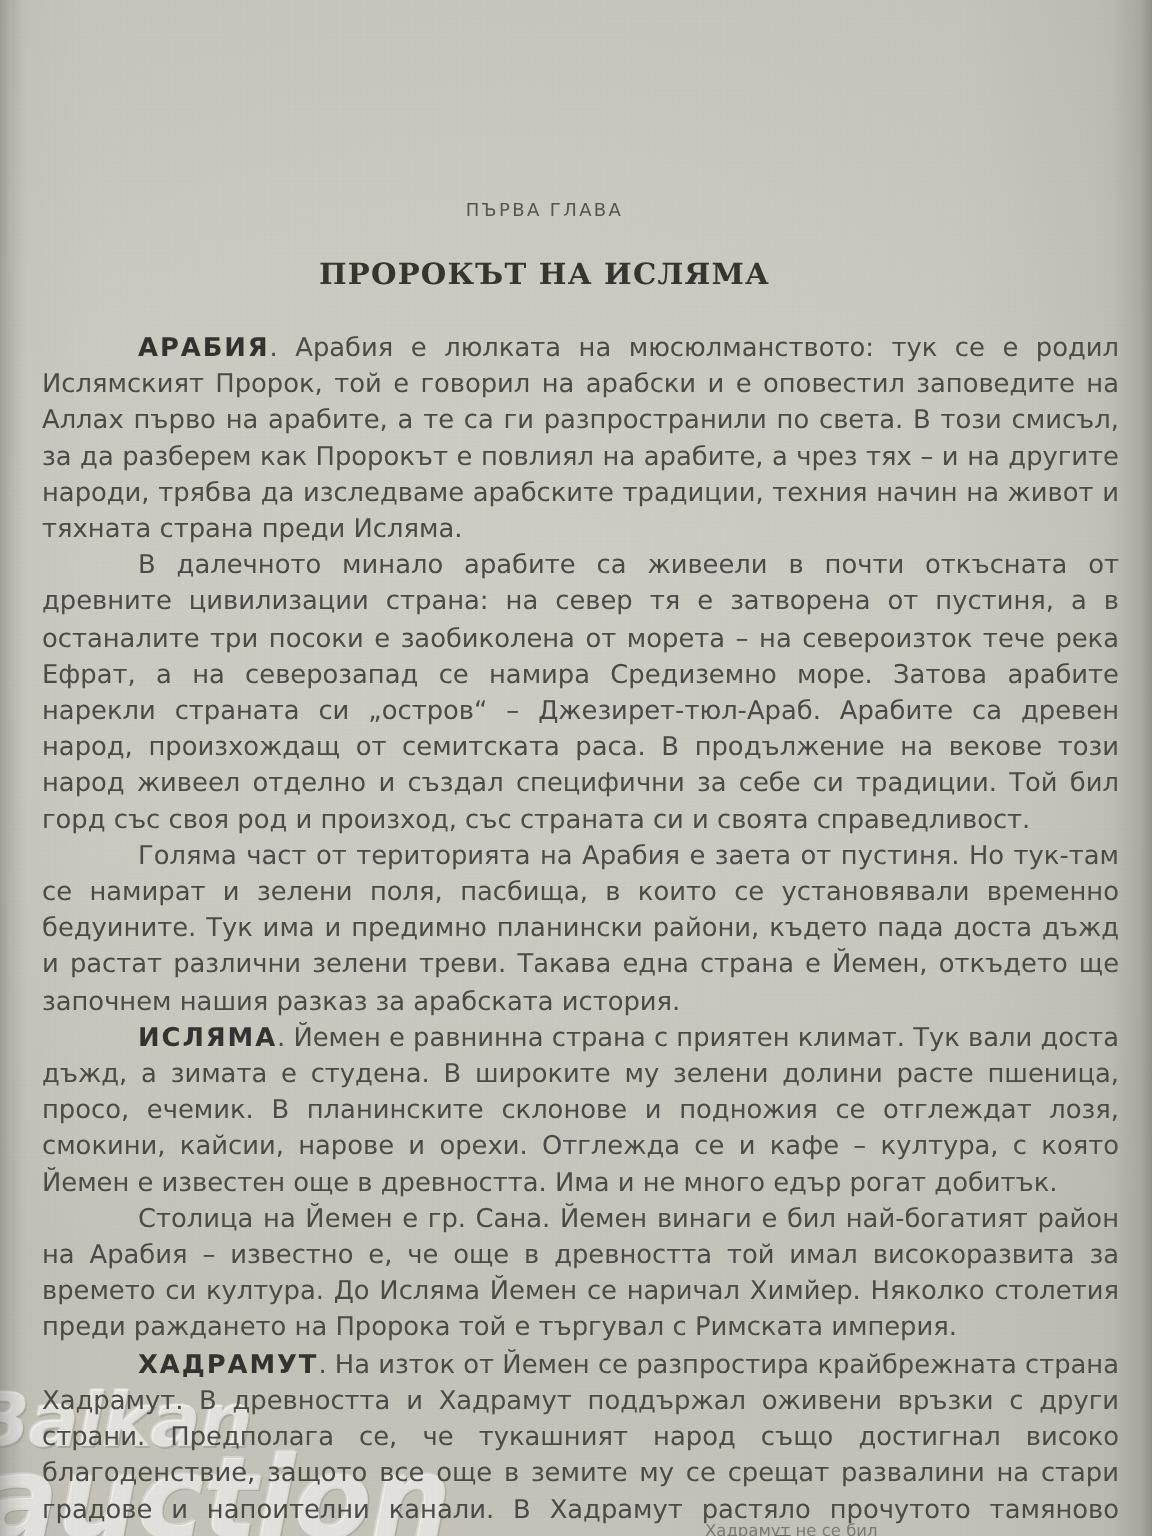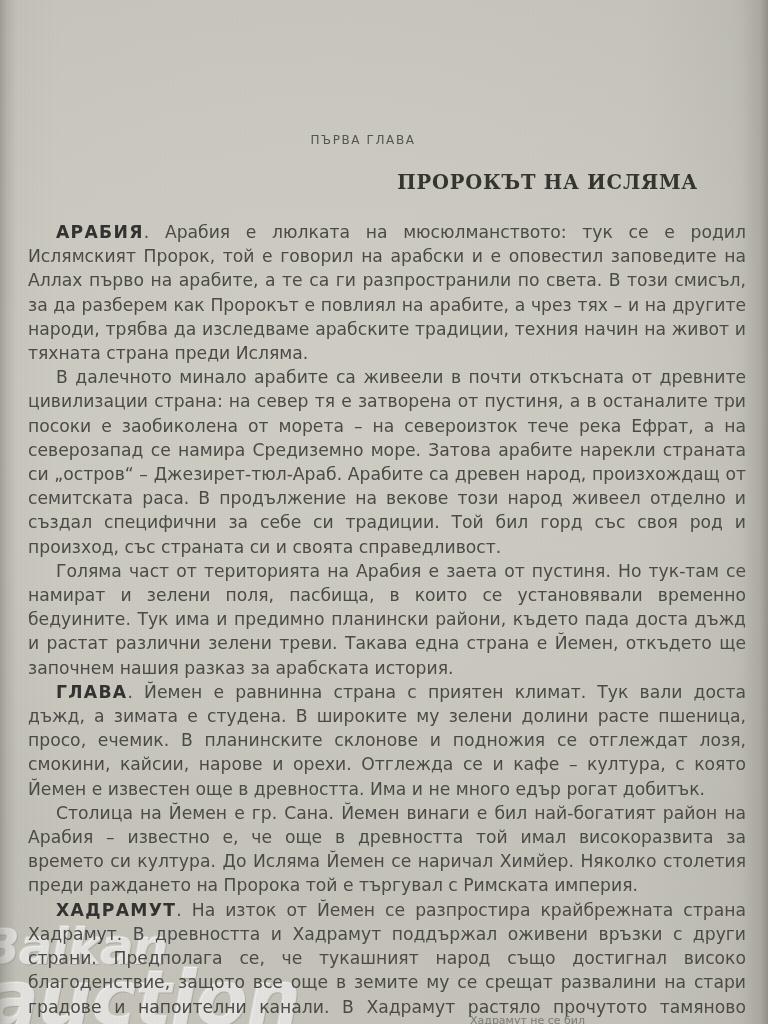--- a/index.html
+++ b/index.html
@@ -91,21 +91,21 @@
     text-align: center;
     font-family: "DejaVu Sans", sans-serif;
     font-size: 12px;
     letter-spacing: 1.6px;
     color: #55544f;
     padding-right: 48px;
   }
 
   .chapter-title {
     margin-top: 24px;
-    text-align: right;
+    text-align: center;
     font-family: "DejaVu Serif", serif;
     font-weight: 700;
     font-size: 19.5px;
     letter-spacing: .8px;
     color: #35342f;
     padding-right: 48px;
   }
 
   .body-text {
     margin-top: 26px;
@@ -117,20 +117,21 @@
     hyphens: manual;
   }
   .body-text p {
     margin: 0;
     text-indent: 28px;
   }
   .lead {
     font-weight: 700;
     letter-spacing: 1.3px;
     color: #333230;
+    margin-left: 36px;
   }
 
   
   .cut-caption {
     position: absolute;
     left: 470px;
     bottom: 0;
     width: 280px;
     font-size: 11px;
     color: #6f6e69;
@@ -156,21 +157,21 @@
 
   <div class="column">
 
     <div class="chapter-label">ПЪРВА ГЛАВА</div>
     <div class="chapter-title">ПРОРОКЪТ НА ИСЛЯМА</div>
 
     <div class="body-text">
       <p><span class="lead">АРАБИЯ</span><span>. Арабия е люлката на мюсюлманството: тук се е родил Ислямският Пророк, той е говорил на арабски и е оповестил заповедите на Аллах първо на арабите, а те са ги разпространили по света. В този смисъл, за да разберем как Пророкът е повлиял на арабите, а чрез тях – и на другите народи, трябва да изследваме арабските традиции, техния начин на живот и тяхната страна преди Исляма.</span></p>
       <p><span class="lead"></span><span>В далечното минало арабите са живеели в почти откъсната от древните цивилизации страна: на север тя е затворена от пустиня, а в останалите три посоки е заобиколена от морета – на североизток тече река Ефрат, а на северозапад се намира Средиземно море. Затова арабите нарекли страната си „остров“ – Джезирет-тюл-Араб. Арабите са древен народ, произхождащ от семитската раса. В продължение на векове този народ живеел отделно и създал специфични за себе си традиции. Той бил горд със своя род и произход, със страната си и своята справедливост.</span></p>
       <p><span class="lead"></span><span>Голяма част от територията на Арабия е заета от пустиня. Но тук-там се намират и зелени поля, пасбища, в които се установявали временно бедуините. Тук има и предимно планински райони, където пада доста дъжд и растат различни зелени треви. Такава една страна е Йемен, откъдето ще започнем нашия разказ за арабската история.</span></p>
-      <p><span class="lead">ГЛАВА</span><span>. Йемен е равнинна страна с приятен климат. Тук вали доста дъжд, а зимата е студена. В широките му зелени долини расте пшеница, просо, ечемик. В планинските склонове и подножия се отглеждат лозя, смокини, кайсии, нарове и орехи. Отглежда се и кафе – култура, с която Йемен е известен още в древността. Има и не много едър рогат добитък.</span></p>
+      <p><span class="lead">ИСЛЯМА</span><span>. Йемен е равнинна страна с приятен климат. Тук вали доста дъжд, а зимата е студена. В широките му зелени долини расте пшеница, просо, ечемик. В планинските склонове и подножия се отглеждат лозя, смокини, кайсии, нарове и орехи. Отглежда се и кафе – култура, с която Йемен е известен още в древността. Има и не много едър рогат добитък.</span></p>
       <p><span class="lead"></span><span>Столица на Йемен е гр. Сана. Йемен винаги е бил най-богатият район на Арабия – известно е, че още в древността той имал високоразвита за времето си култура. До Исляма Йемен се наричал Химйер. Няколко столетия преди раждането на Пророка той е търгувал с Римската империя.</span></p>
       <p><span class="lead">ХАДРАМУТ</span><span>. На изток от Йемен се разпростира крайбрежната страна Хадрамут. В древността и Хадрамут поддържал оживени връзки с други страни. Предполага се, че тукашният народ също достигнал високо благоденствие, защото все още в земите му се срещат развалини на стари градове и напоителни канали. В Хадрамут растяло прочутото тамяново дърво, чиято смола давала много приятна миризма. Тази страна споменава в произведенията си и известният древногръцки историк Херодот, живял пет века преди Христос.</span></p>
     </div>
 
   </div>
 
   <div class="cut-caption">Хадрамут не се бил</div>
 
   <div class="grain"></div>
 </div>

